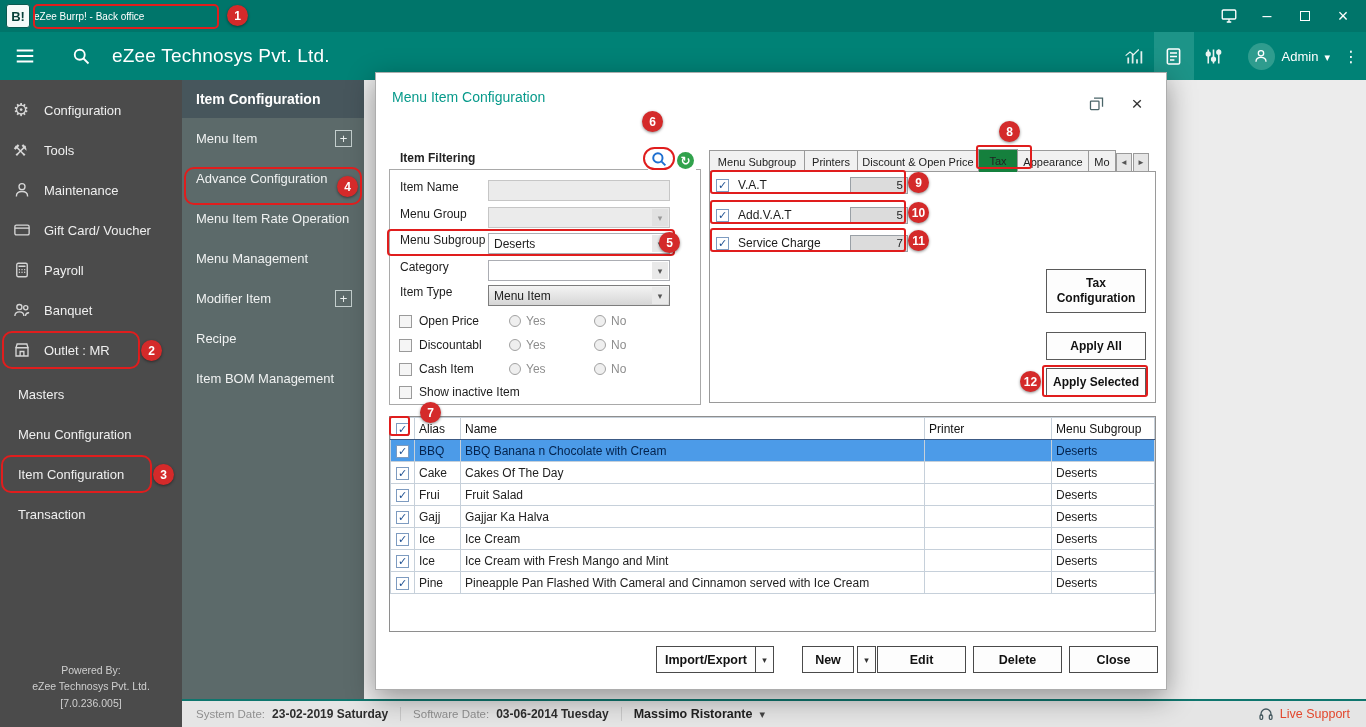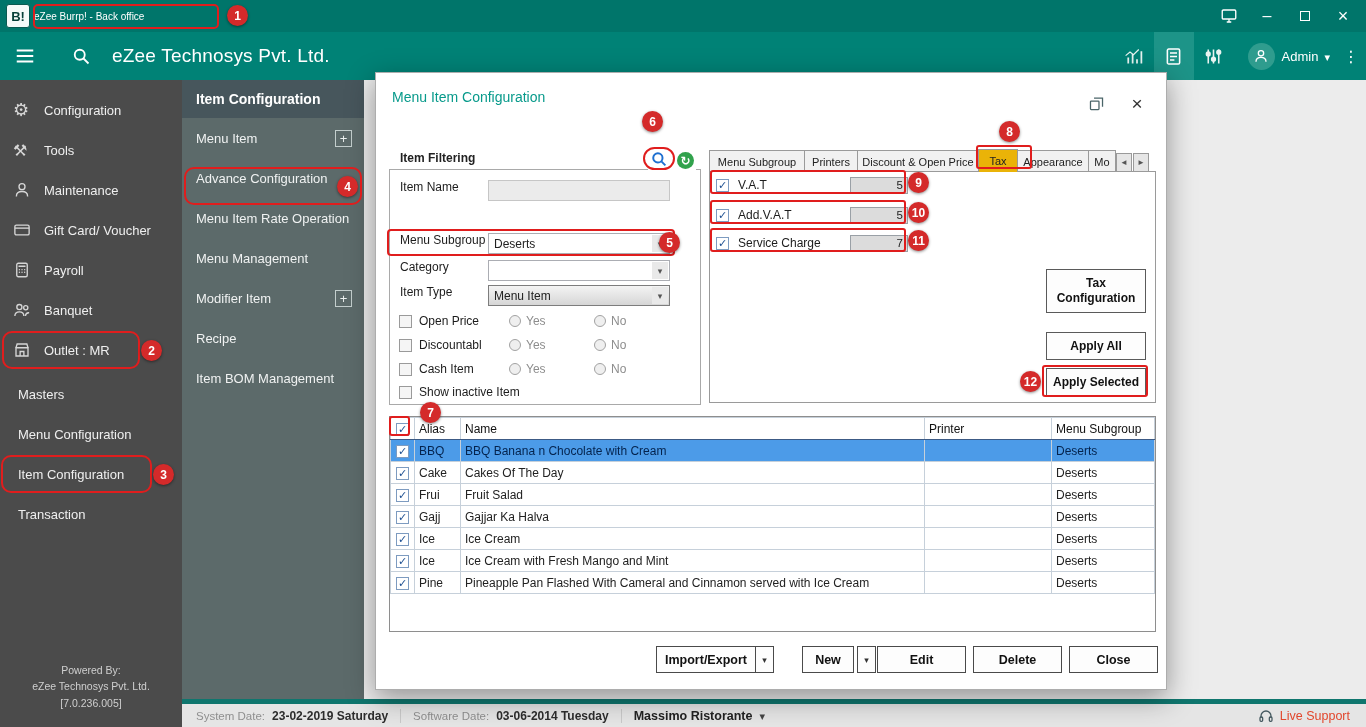--- a/index.html
+++ b/index.html
@@ -42,21 +42,21 @@
 .side-footer{position:absolute;bottom:16px;width:182px;text-align:center;color:#cfcfcf;font-size:10.5px;line-height:1.55}
 
 
 .submenu{position:absolute;left:182px;top:80px;width:182px;height:619px;background:#5c6a6a;z-index:5;color:#f0f2f2}
 .sub-head{height:38px;background:#47565c;display:flex;align-items:center;padding-left:14px;font-weight:bold;font-size:14px;color:#fff}
 .sub-item{position:relative;height:40px;display:flex;align-items:center;padding-left:14px;font-size:13px}
 .sub-item:first-of-type{margin-top:8px}
 .plus{position:absolute;right:12px;width:17px;height:17px;border:1px solid #c3cecd;display:flex;align-items:center;justify-content:center;font-size:13px;color:#eef3f2}
 
 
-.statusbar{position:absolute;left:182px;top:699px;width:1184px;height:28px;background:#e5e5e5;border-top:5px solid #0f766e;display:flex;align-items:center;padding-left:14px;z-index:6}
+.statusbar{position:absolute;left:182px;top:699px;width:1184px;height:28px;background:#e5e5e5;border-top:2px solid #0f766e;display:flex;align-items:center;padding-left:14px;z-index:6}
 .sb-label{color:#8f8f8f;font-size:11.5px;margin-right:7px}
 .sb-value{color:#2d2d2d;font-size:12px;font-weight:bold}
 .sb-sep{width:1px;height:14px;background:#c9c9c9;margin:0 12px}
 .sb-outlet{display:flex;align-items:center;gap:7px;color:#222;font-weight:bold;font-size:12.5px}
 .sb-outlet .caret{color:#444}
 .sb-right{margin-left:auto;margin-right:16px;display:flex;align-items:center;gap:6px;color:#e2462c;font-size:12.5px}
 .sb-right svg{width:16px;height:16px}
 
 
 .dialog{position:absolute;left:375px;top:72px;width:792px;height:618px;background:#fff;border:1px solid #adadad;box-shadow:0 8px 26px rgba(0,0,0,.38);z-index:10}
@@ -88,21 +88,21 @@
 .cb.checked::after{content:"✓"}
 .fcheck .flabel2{margin-left:7px;width:88px;color:#1c1c1c}
 .radio{width:12px;height:12px;border-radius:50%;border:1px solid #a2a2a2;background:#efefef;margin-left:2px;flex:none}
 .radlab{margin-left:5px;color:#8d8d8d;width:54px}
 .radlab.n{width:30px}
 .radio.second{margin-left:14px}
 
 
 .tabs{position:absolute;left:333px;top:76px;width:447px;height:23px;display:flex;align-items:flex-end}
 .tab{height:22px;border:1px solid #9a9a9a;border-bottom:none;background:#f1f1f1;display:flex;align-items:center;justify-content:center;font-size:11px;color:#222;margin-right:-1px}
-.tab.selected{background:#eab308;height:23px;z-index:3;position:relative}
+.tab.selected{background:#15803d;height:23px;z-index:3;position:relative}
 .tab-scroll{width:16px;height:19px;border:1px solid #9a9a9a;background:#e6e6e6;display:flex;align-items:center;justify-content:center;font-size:8px;color:#555;margin-left:1px}
 .ts-l::after{content:"◄"}
 .ts-r::after{content:"►"}
 .tabpanel{position:absolute;left:333px;top:98px;width:447px;height:232px;border:1px solid #9a9a9a;background:#fff}
 .taxrow{position:absolute;left:340px;width:192px;height:20px;display:flex;align-items:center;font-size:12px}
 .taxlab{margin-left:9px;flex:1;color:#1c1c1c}
 .valbox{width:58px;height:17px;border:1px solid #9aa0a6;background:#dcdcdc;font-size:11.5px;display:flex;align-items:center;justify-content:flex-end;padding-right:4px}
 .sidebtn{position:absolute;left:670px;width:100px;border:1px solid #5a5a5a;background:#fdfdfd;display:flex;align-items:center;justify-content:center;text-align:center;font-size:12px;font-weight:bold;color:#111}
 
 
@@ -313,20 +313,27 @@
             <path d="M15.2 15.2l5.3 5.3"></path>
           </svg>
       </span>
       <span class="refresh"></span>
     </div>
     <div class="fgroup"></div>
 
     <div class="frow" style="top:107px">
       <span class="flabel">Item Name</span>
       <input class="tinput" value="" style="">
+    </div>
+    <div class="frow" style="top:134px">
+      <span class="flabel">Menu Group</span>
+      <span class="combo disabled">
+        <span></span>
+        <span class="cararea"></span>
+      </span>
     </div>
     <div class="frow" style="top:160px">
       <span class="flabel">Menu Subgroup</span>
       <span class="combo">
         <span>Deserts</span>
         <span class="cararea"></span>
       </span>
     </div>
     <div class="frow" style="top:187px">
       <span class="flabel">Category</span>

